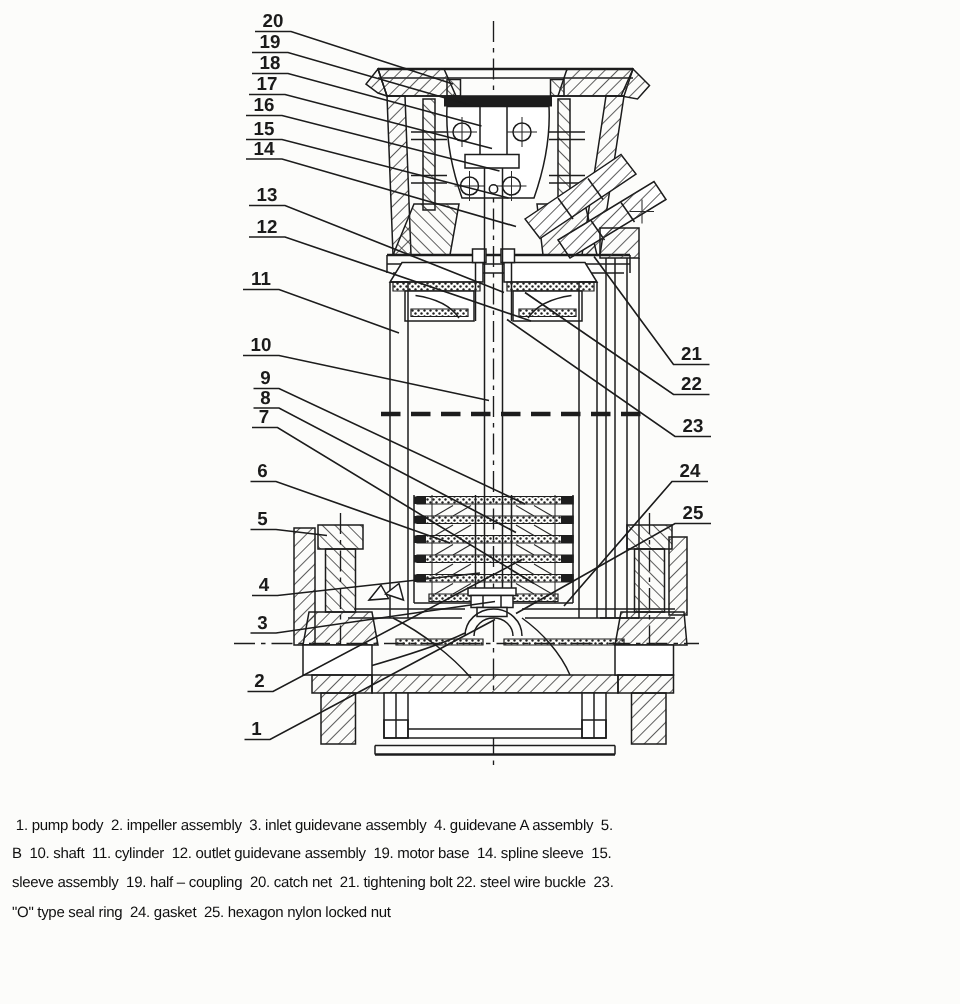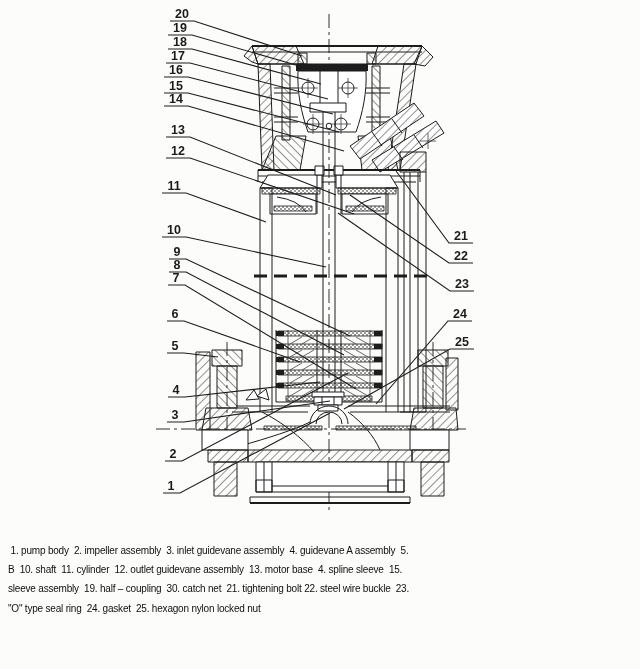--- a/index.html
+++ b/index.html
@@ -335,16 +335,16 @@
         <polyline points="472,321 448,321 376,404" class="leader"></polyline>
         <text x="460" y="318" class="callout">24</text>
         <polyline points="474,349 450,349 344,409" class="leader"></polyline>
         <text x="462" y="346" class="callout">25</text>
       </g>
 </svg>
 </div>
 
 <div id="caption">
   <div class="cap-line"> 1. pump body  2. impeller assembly  3. inlet guidevane assembly  4. guidevane A assembly  5.</div>
-  <div class="cap-line">B  10. shaft  11. cylinder  12. outlet guidevane assembly  13. motor base  4. spline sleeve  15.</div>
-  <div class="cap-line">sleeve assembly  19. half – coupling  30. catch net  21. tightening bolt 22. steel wire buckle  23.</div>
+  <div class="cap-line">B  10. shaft  11. cylinder  12. outlet guidevane assembly  19. motor base  14. spline sleeve  15.</div>
+  <div class="cap-line">sleeve assembly  19. half – coupling  20. catch net  21. tightening bolt 22. steel wire buckle  23.</div>
   <div class="cap-line">"O" type seal ring  24. gasket  25. hexagon nylon locked nut</div>
 </div>
 
 </body></html>

